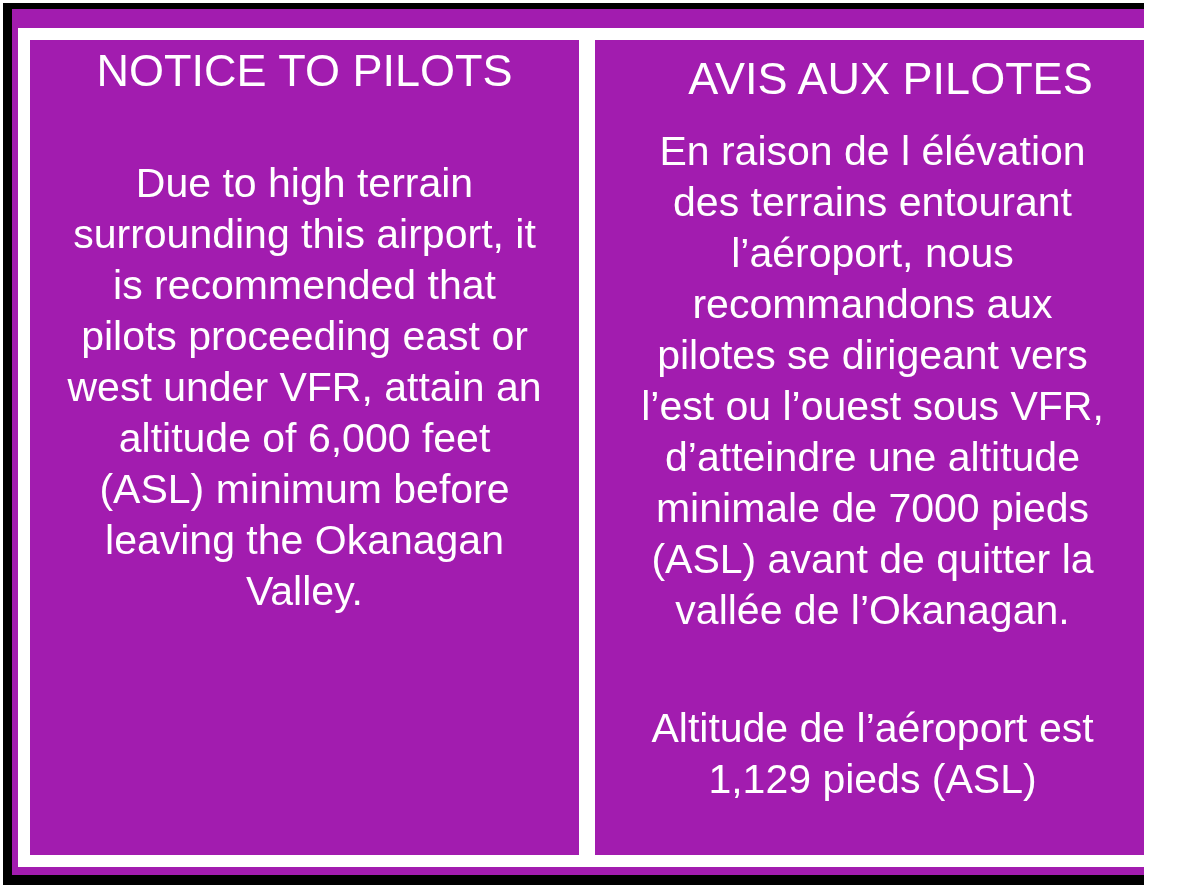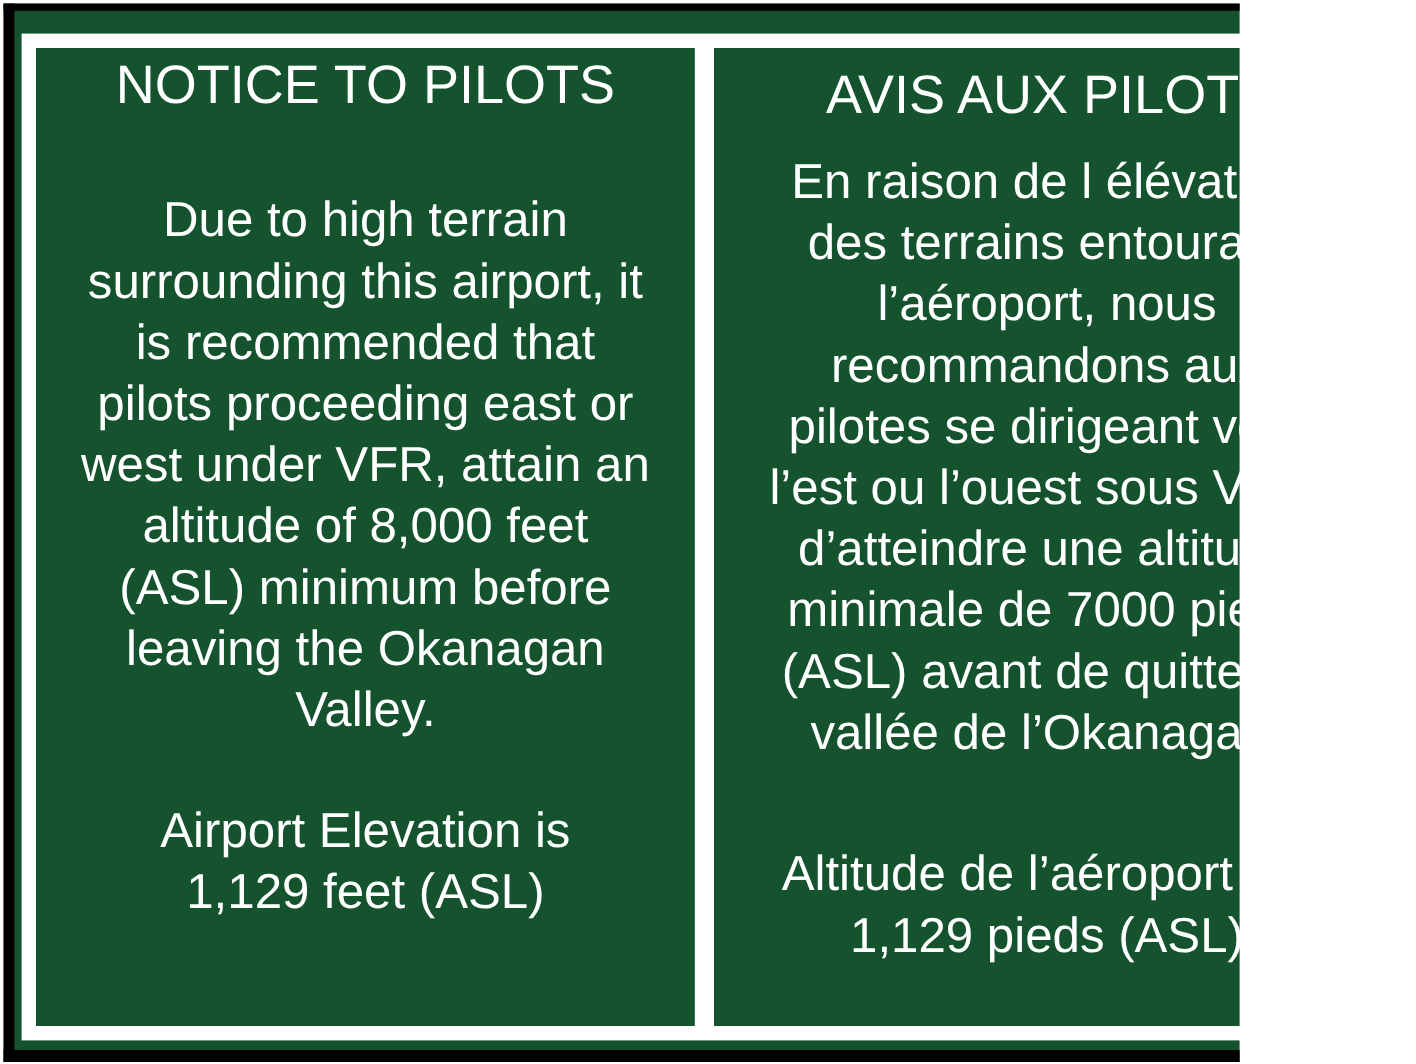--- a/index.html
+++ b/index.html
@@ -8,24 +8,24 @@
     width: 1180px;
     height: 887px;
     background: #ffffff;
     overflow: hidden;
     font-family: "Liberation Sans", sans-serif;
   }
   .sign {
     position: absolute;
     left: 3px;
     top: 3px;
-    width: 1030px;
+    width: 1141px;
     height: 882px;
     box-sizing: border-box;
-    background: #14532d;
+    background: #a21caf;
     border-style: solid;
     border-color: #000000;
     border-width: 6px 0 10px 9px;
   }
   .frame {
     position: absolute;
     left: 6px;
     top: 19px;
     width: 1144px;
     height: 839px;
@@ -68,26 +68,24 @@
   <div class="sign">
     <div class="frame">
 
       <div class="panel panel-en">
         <div class="title">NOTICE TO PILOTS</div>
         <div class="body-text">Due to high terrain
 surrounding this airport, it
 is recommended that
 pilots proceeding east or
 west under VFR, attain an
-altitude of 8,000 feet
+altitude of 6,000 feet
 (ASL) minimum before
 leaving the Okanagan
 Valley.</div>
-        <div class="elevation">Airport Elevation is
-1,129 feet (ASL)</div>
       </div>
 
       <div class="divider"></div>
 
       <div class="panel panel-fr">
         <div class="title">AVIS AUX PILOTES</div>
         <div class="body-text">En raison de l élévation
 des terrains entourant
 l’aéroport, nous
 recommandons aux

